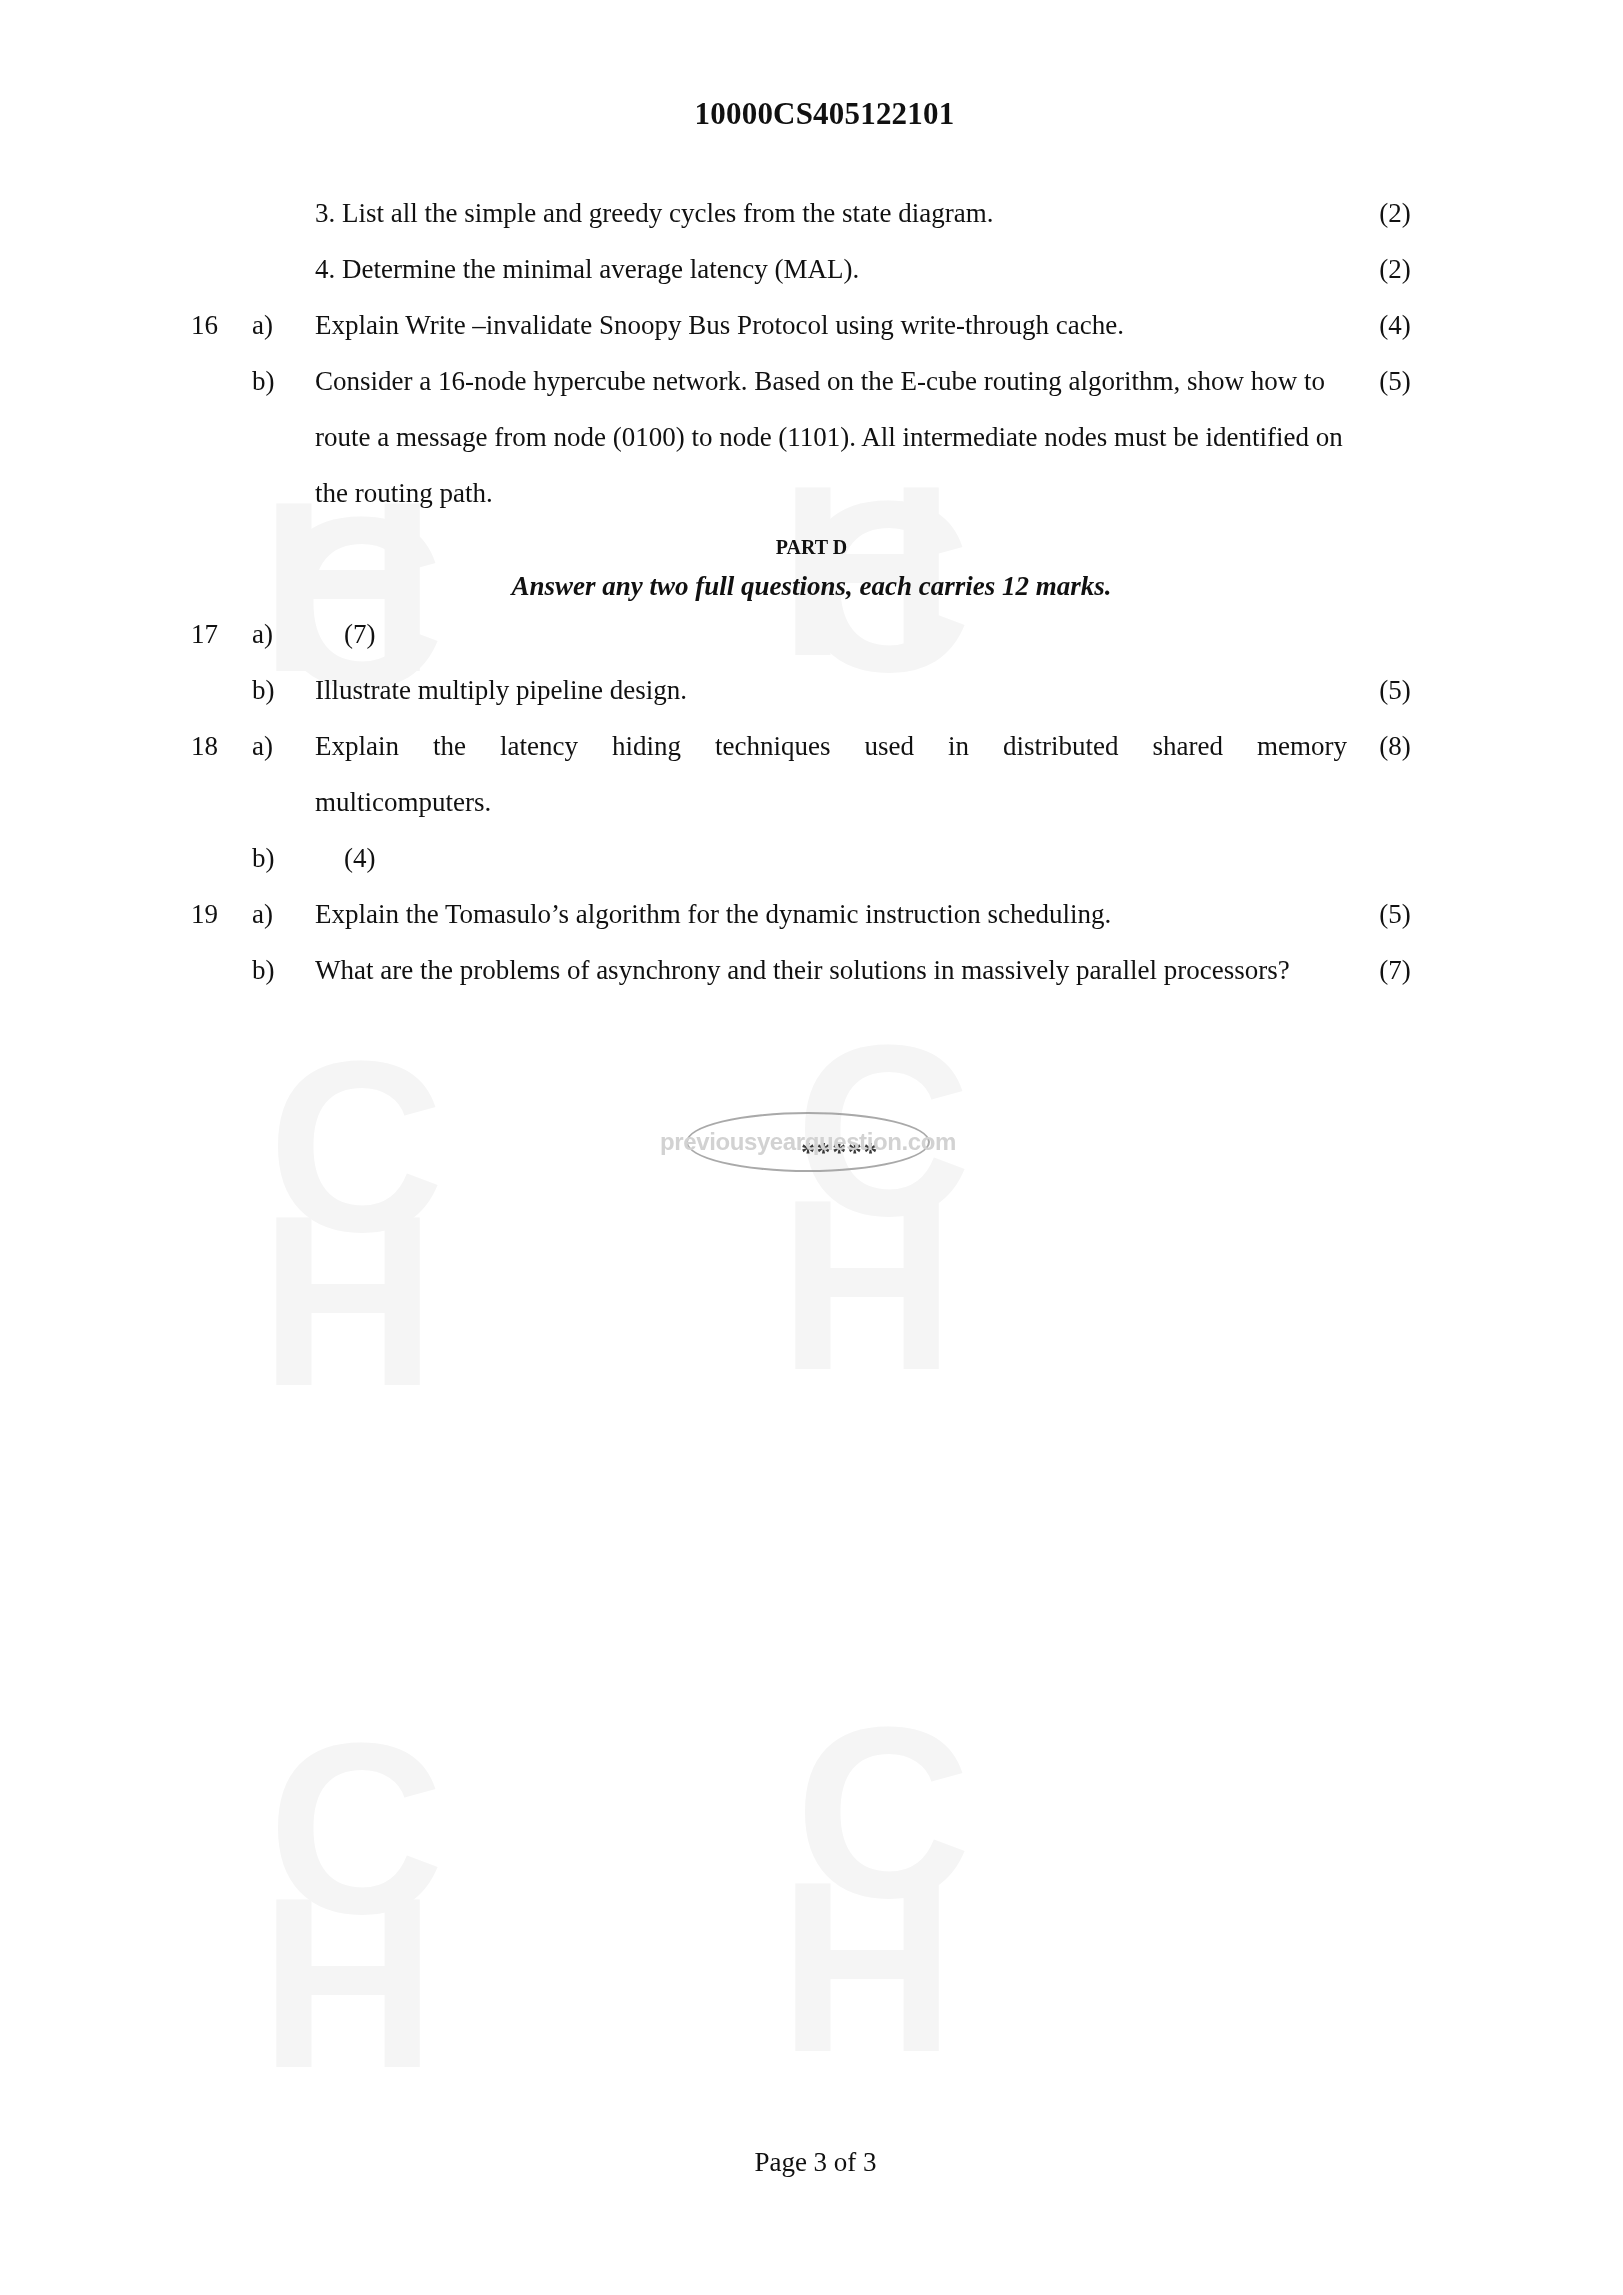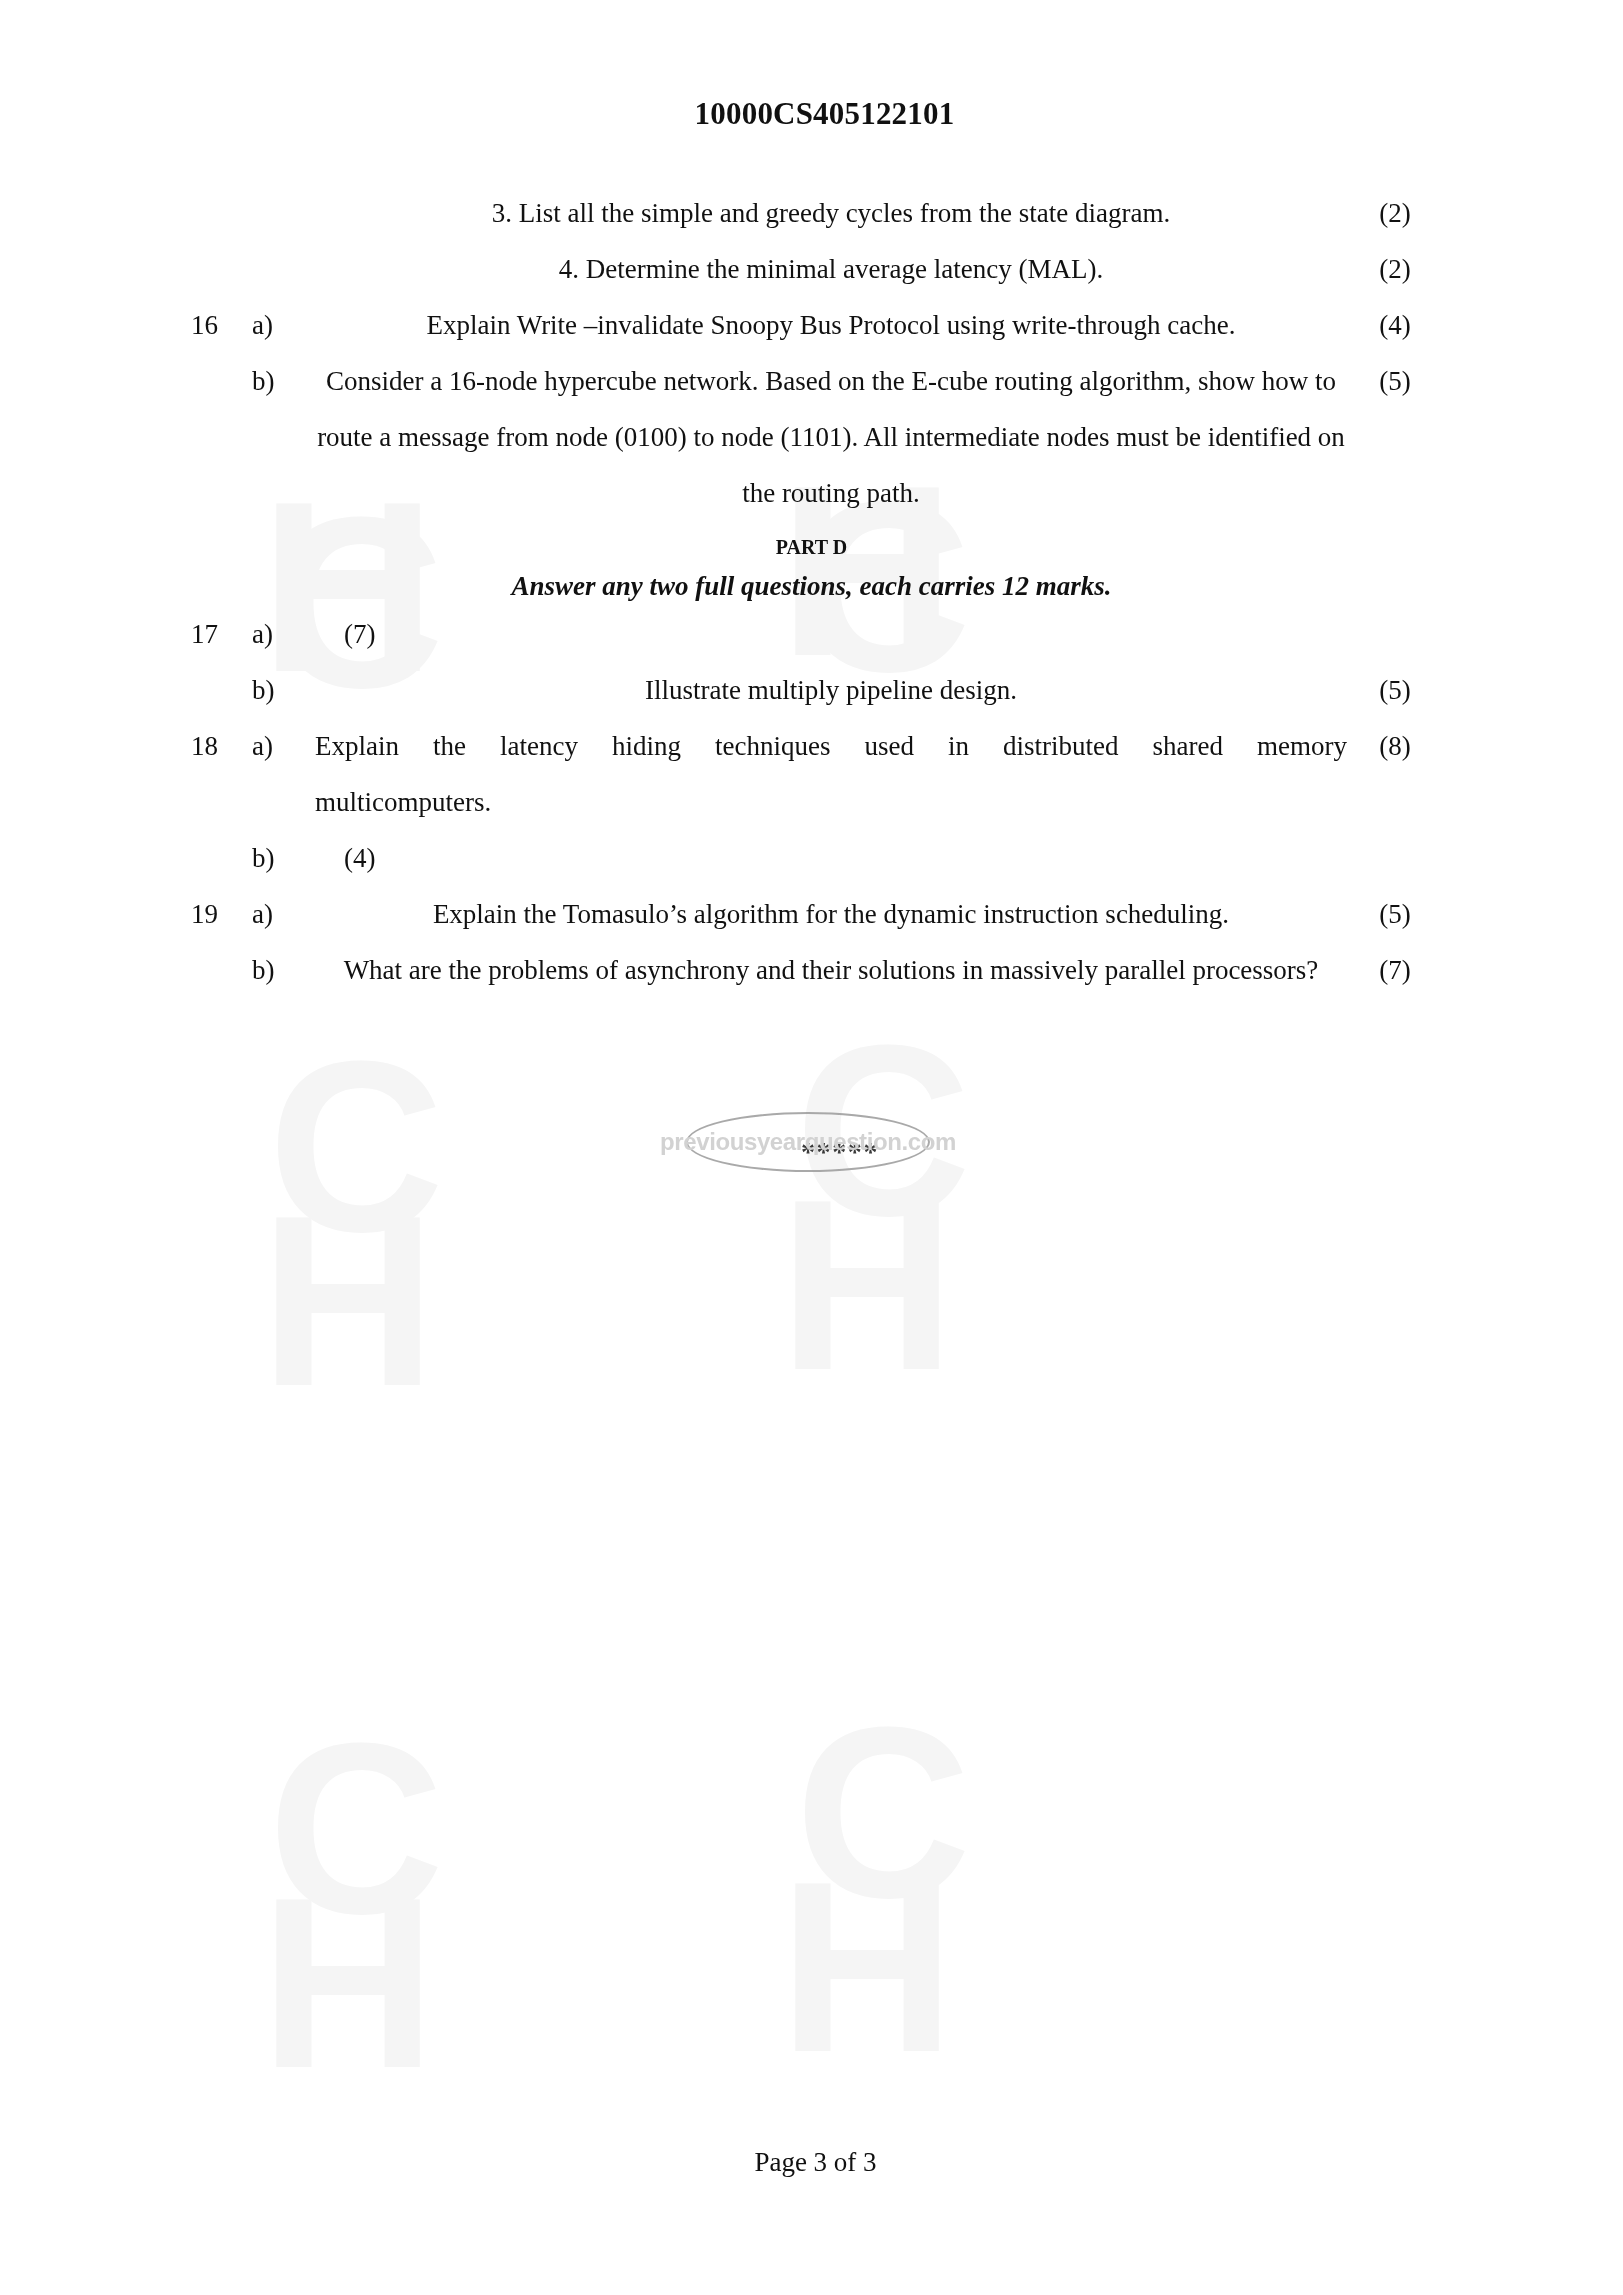--- a/index.html
+++ b/index.html
@@ -74,21 +74,21 @@
     text-align: left;
   }
   .col-letter {
     width: 63px;
     flex: 0 0 63px;
     text-align: left;
   }
   .col-text {
     width: 1032px;
     flex: 0 0 1032px;
-    text-align: center;
+    text-align: left;
     padding-right: 3.2px;
   }
   .col-text.justify {
     text-align: justify;
     text-justify: inter-word;
   }
   .col-text.justify > span.line1 {
     display: block;
     text-align: justify;
     text-align-last: justify;

